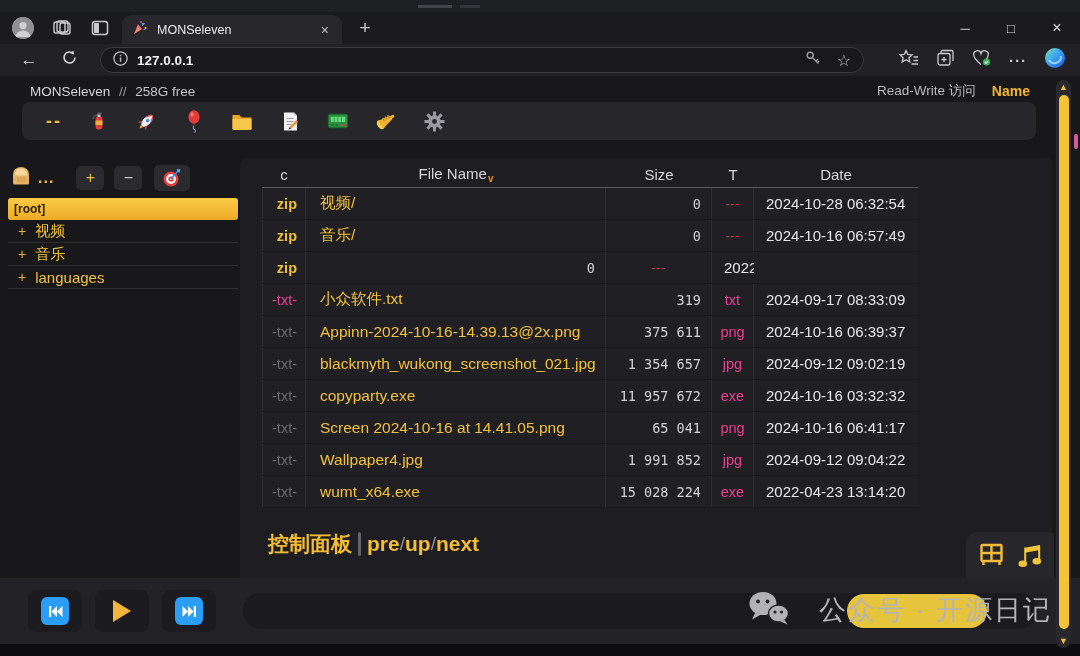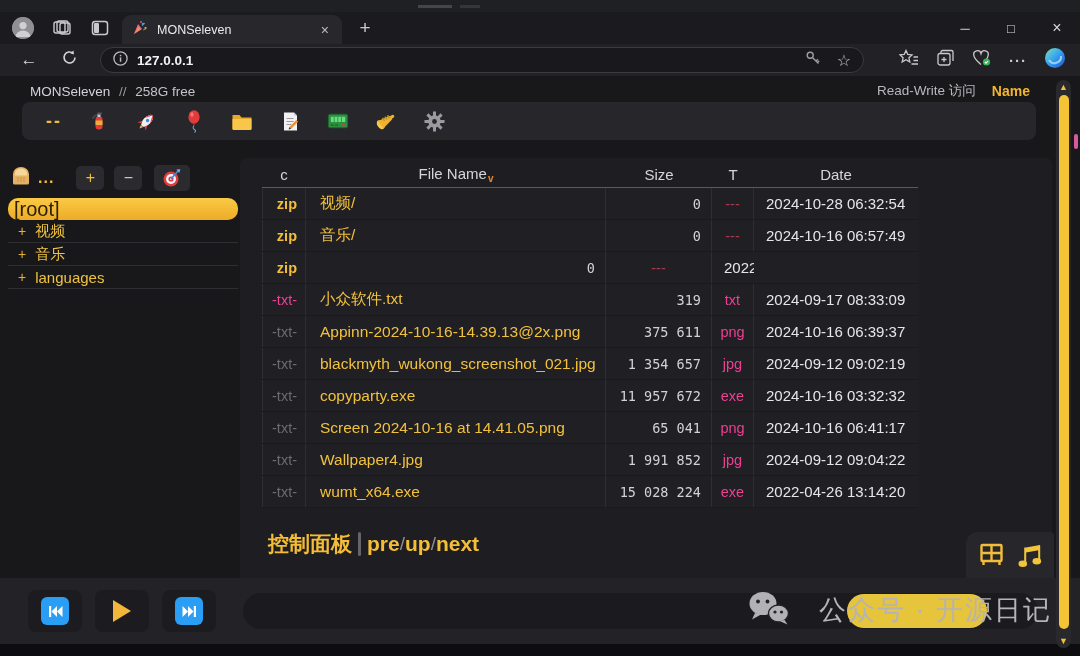--- a/index.html
+++ b/index.html
@@ -46,21 +46,21 @@
   .ticon { width:24px; height:24px; display:flex; align-items:center; justify-content:center; }
   
   .sidebar { position:absolute; left:8px; top:84px; width:230px; }
   .treectl { height:36px; display:flex; align-items:center; }
   .treedots { color:#f2bd3a; font-weight:700; font-size:16px; letter-spacing:1px; margin-left:4px; }
   .ctlbtn { width:28px; height:24px; background:#2b2b2f; border-radius:5px; color:#f2bd3a; font-size:16px; display:flex; align-items:center; justify-content:center; }
   .ctlbtn.minus { color:#cfcfd3; }
   .ctlbtn.plus { margin-left:22px; }
   .ctlbtn.minus { margin-left:10px; }
   .dartbtn { width:36px; height:26px; background:#2b2b2f; border-radius:5px; margin-left:12px; display:flex; align-items:center; justify-content:center; }
-  .rootbar { height:22px; background:linear-gradient(#fbca45,#edab28); border-radius:10px; display:flex; align-items:center; padding-left:6px; color:#2c2104; font-size:20px; font-weight:400; margin-top:2px; }
+  .rootbar { height:22px; background:linear-gradient(#fbca45,#edab28); border-radius:3px; display:flex; align-items:center; padding-left:6px; color:#2c2104; font-size:12px; font-weight:700; margin-top:2px; }
   .treeitem { height:23px; border-bottom:1px solid #2d2d32; color:#f0c241; font-size:15px; display:flex; align-items:center; padding-left:10px; gap:9px; }
   .treeitem .pfx { color:#e3b234; font-size:14px; }
   
   .table { position:absolute; left:262px; top:86px; width:656px; }
   .thead { display:grid; grid-template-columns:44px 300px 106px 42px 164px; height:26px; align-items:center; border-bottom:1px solid #595960; color:#d6d6da; font-size:15px; }
   .thead span { text-align:center; }
   .sortv { color:#e8892c; font-size:10px; font-weight:700; vertical-align:-3px; margin-left:1px; }
   .tr { display:grid; grid-template-columns:44px 300px 106px 42px 164px; height:32px; align-items:stretch; background:#202024; border-bottom:1px solid #1a1a1d; }
   .td { display:flex; align-items:center; border-right:1px solid #2e2e33; overflow:hidden; white-space:nowrap; }
   .td.c { justify-content:flex-end; padding-right:8px; color:#6b6b70; font-size:14.5px; border-left:1px solid #2e2e33; }
@@ -441,21 +441,21 @@
         <span class="td name">Wallpaper4.jpg</span>
         <span class="td size">1 991 852</span>
         <span class="td type">jpg</span>
         <span class="td date">2024-09-12 09:04:22</span>
       </div>
       <div class="tr">
         <span class="td c">-txt-</span>
         <span class="td name">wumt_x64.exe</span>
         <span class="td size">15 028 224</span>
         <span class="td type">exe</span>
-        <span class="td date">2022-04-26 13:14:20</span>
+        <span class="td date">2022-04-23 13:14:20</span>
       </div>
     </div>
 
     <div class="footlinks">
       <span class="panelbtn">控制面板</span>
       <span class="vdiv"></span>
       <span class="navlink">pre</span>
       <span class="navslash">/</span>
       <span class="navlink">up</span>
       <span class="navslash">/</span>

